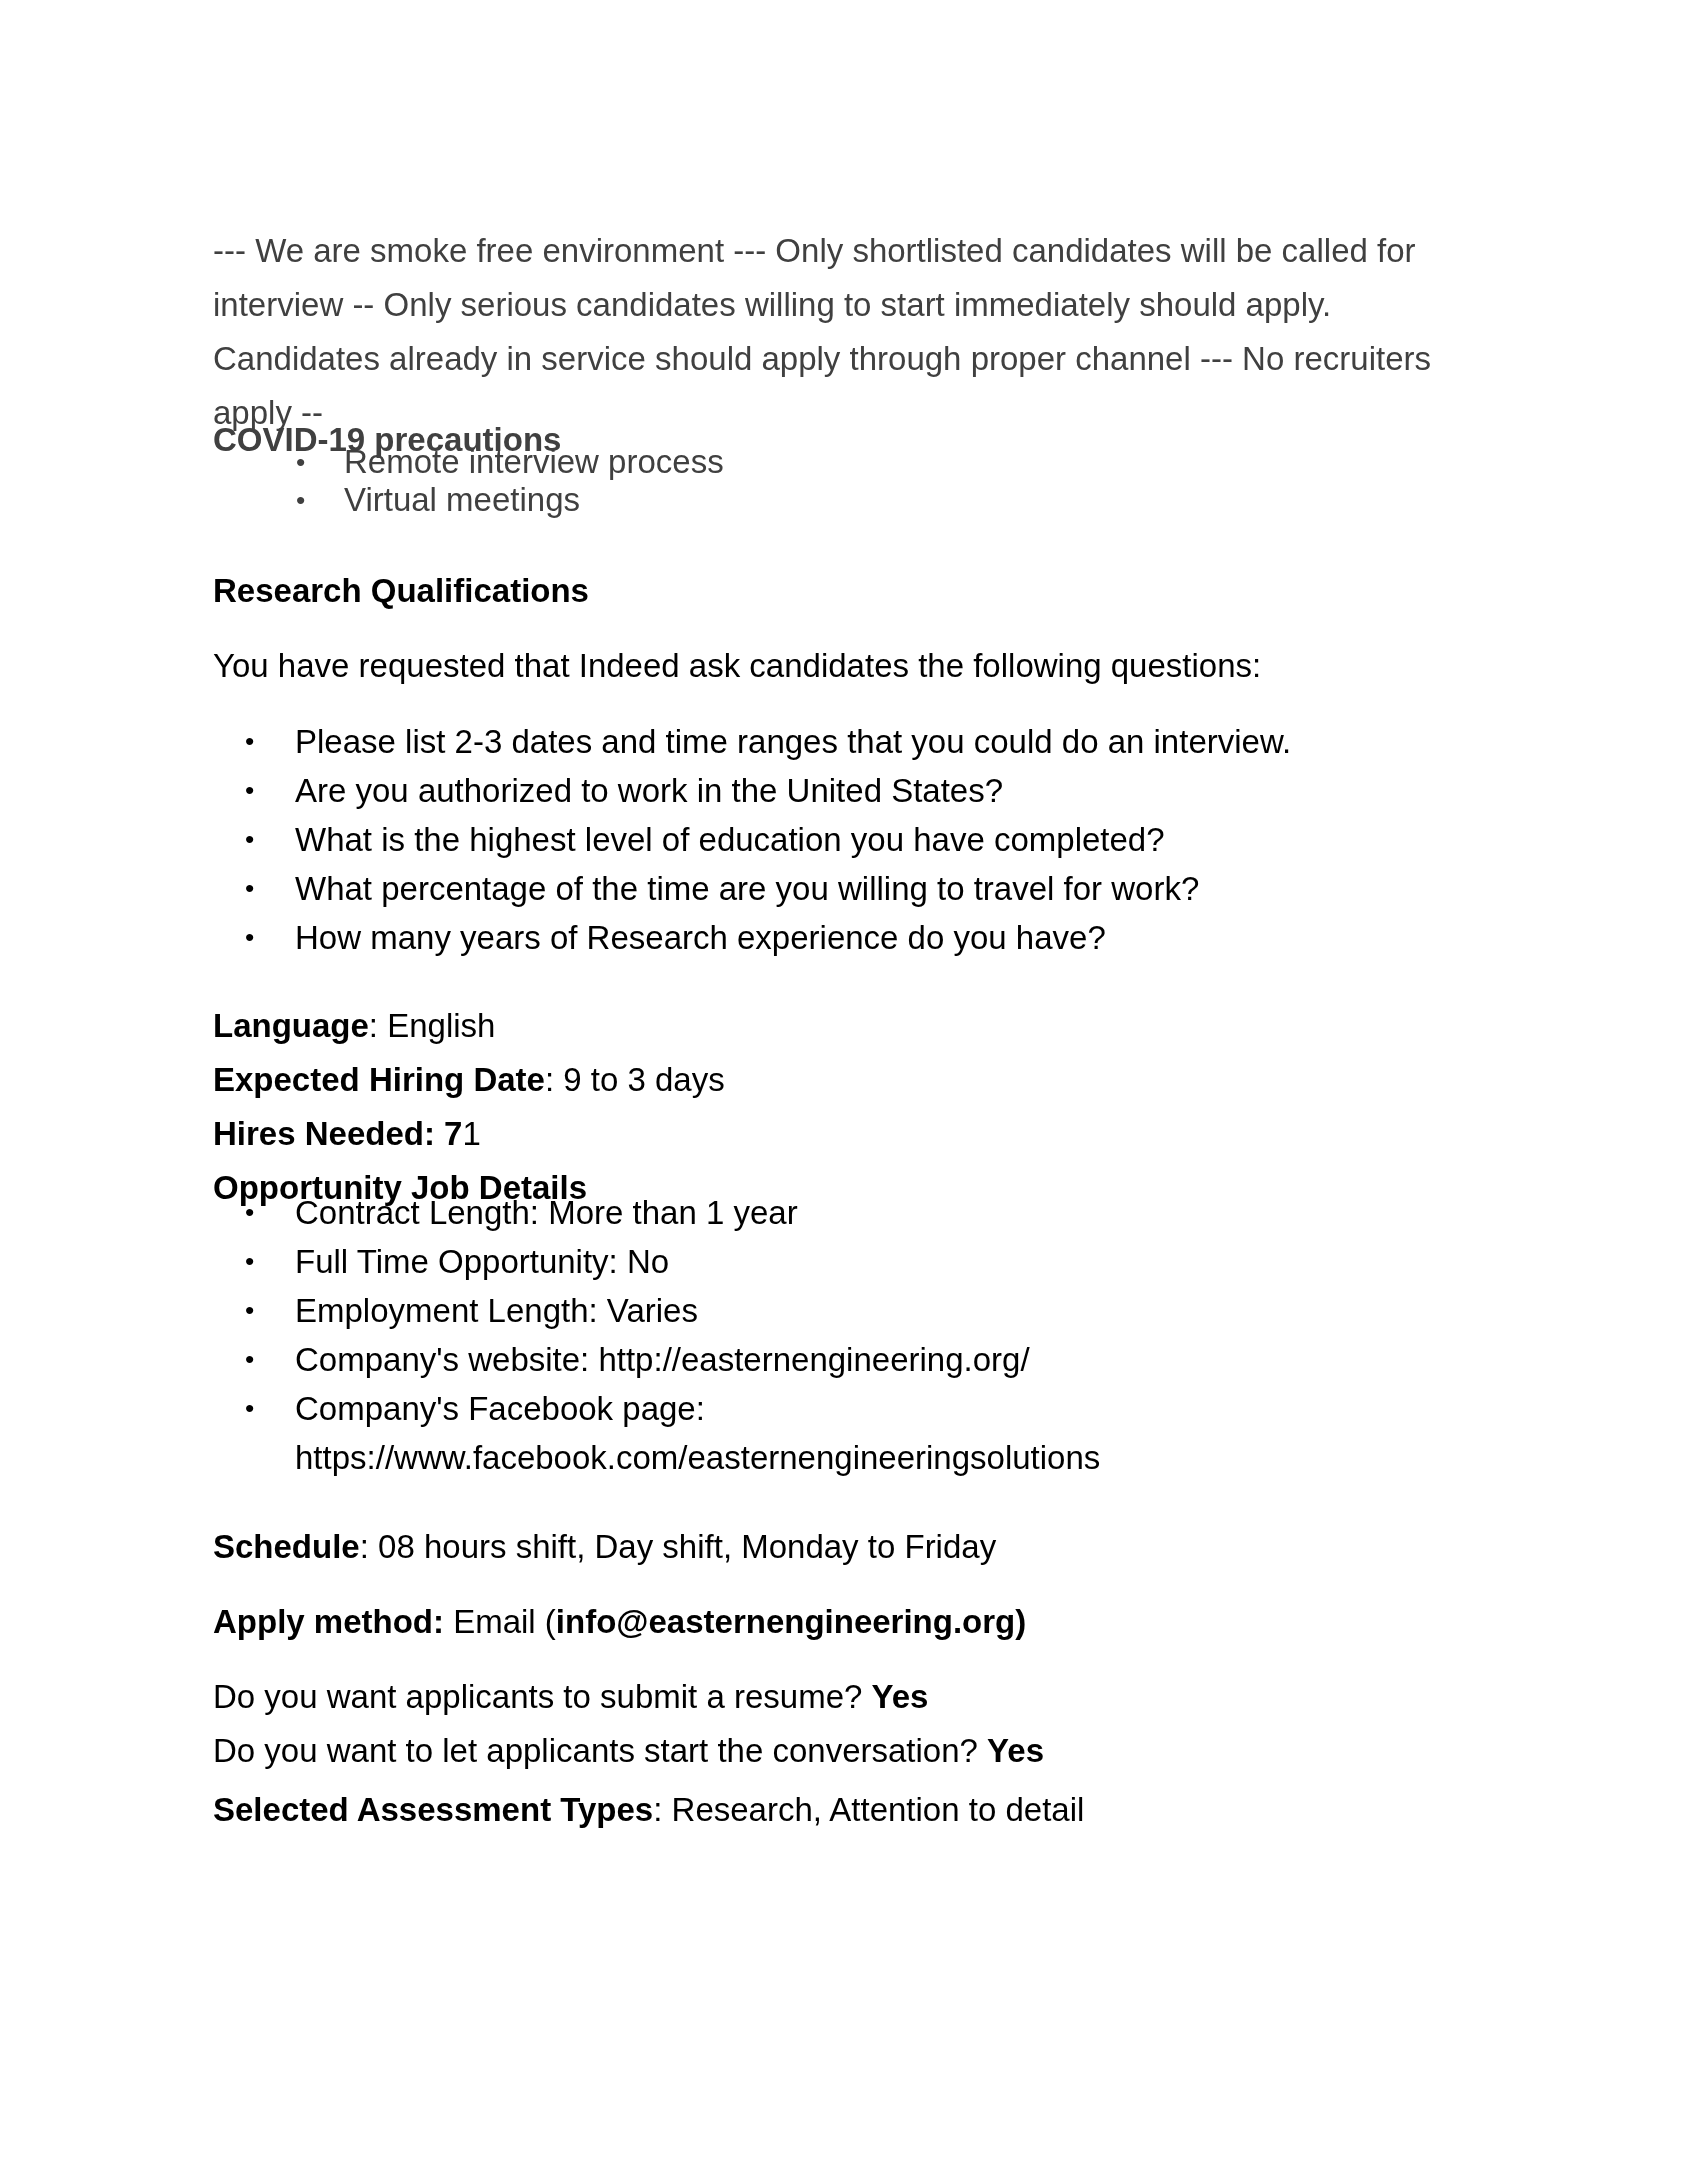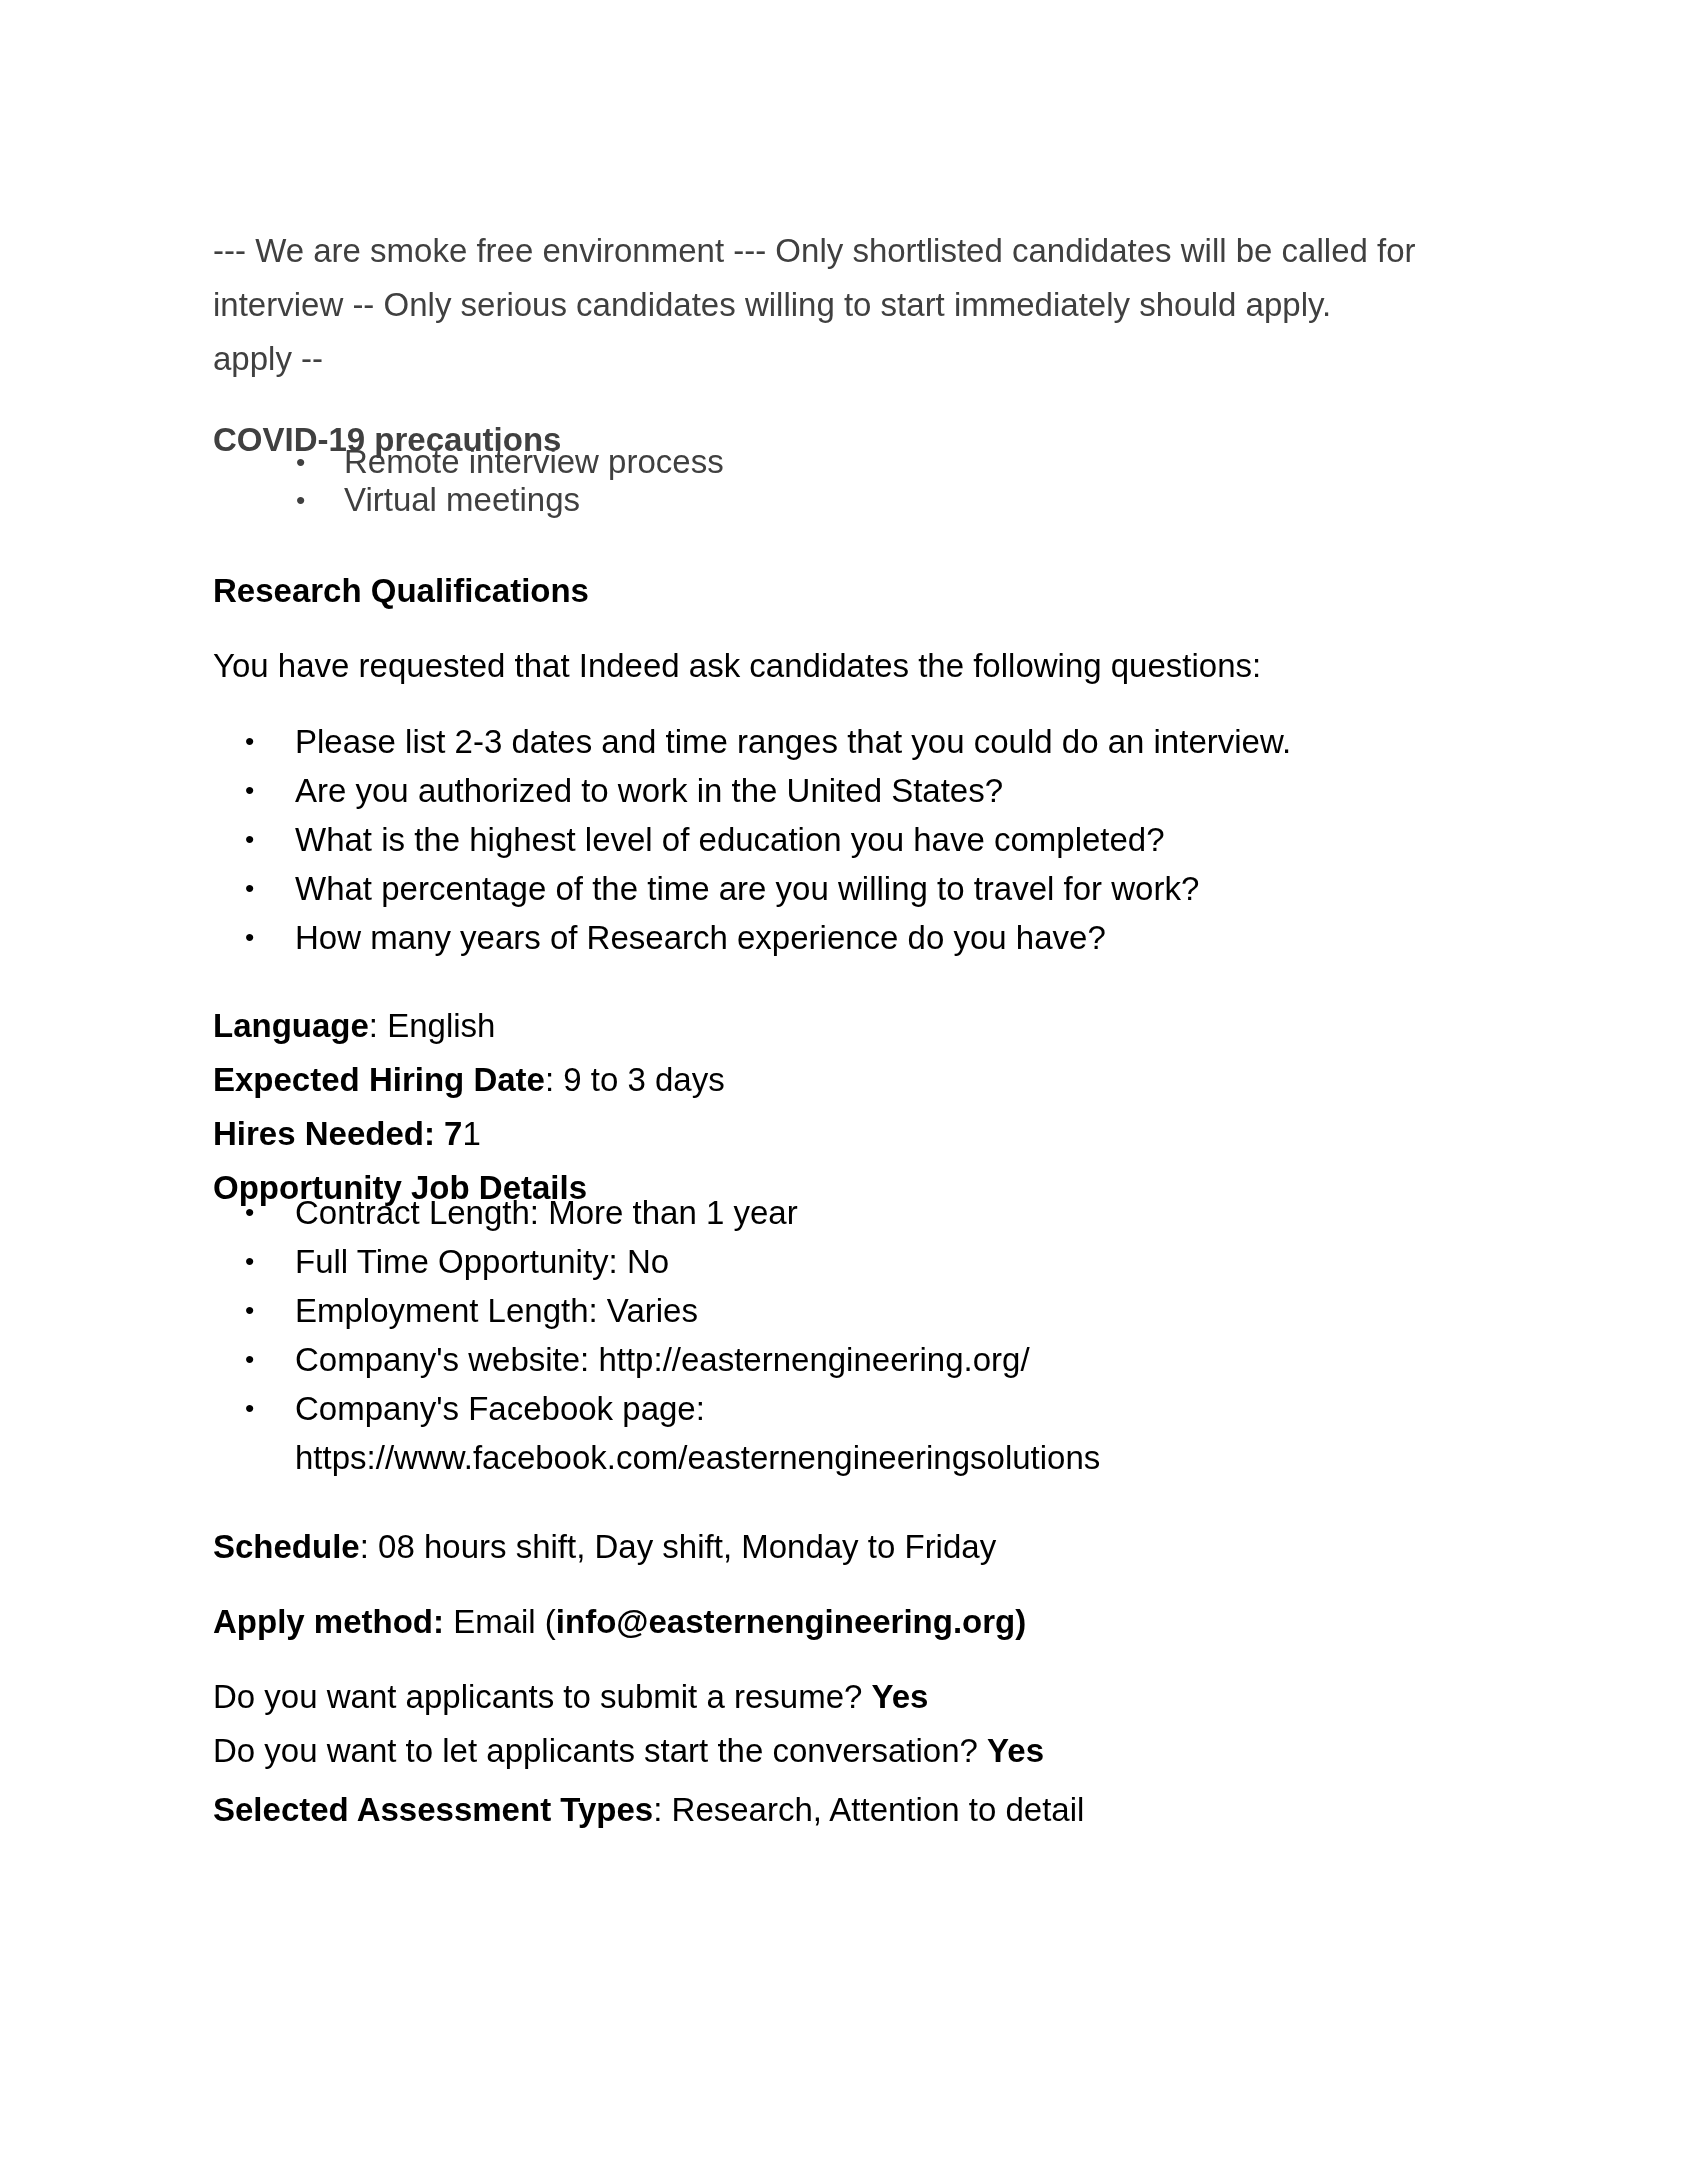--- a/index.html
+++ b/index.html
@@ -28,20 +28,21 @@
     b { font-weight: bold; text-align: right; }
   </style>
 </head>
 <body>
 
 <div class="page">
 
   <div class="intro gray">
     <p class="p">--- We are smoke free environment --- Only shortlisted candidates will be called for</p>
     <p class="p">interview -- Only serious candidates willing to start immediately should apply.</p>
+    <p class="p">Candidates already in service should apply through proper channel --- No recruiters</p>
     <p class="p">apply --</p>
   </div>
 
   <p class="p covid-title gray">COVID-19 precautions</p>
   <ul class="covid-list gray">
     <li>
       <span class="bullet" style="font-size:26.5px;">•</span>
       <span>Remote interview process</span>
     </li>
     <li>

